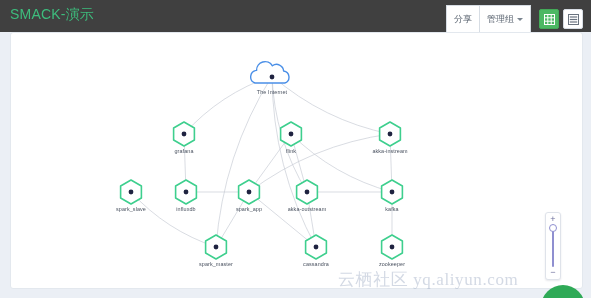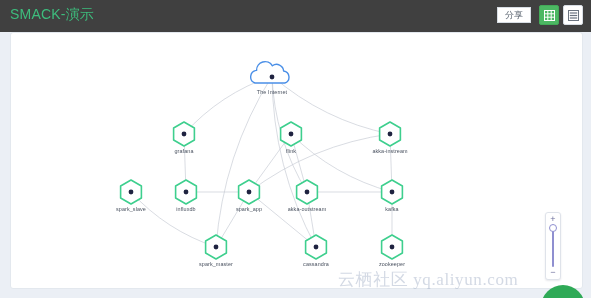--- a/index.html
+++ b/index.html
@@ -20,21 +20,21 @@
     position:absolute;left:10px;top:6px;
     font-size:14px;color:#3dbd7d;letter-spacing:.2px;
     white-space:nowrap;
   }
   .hdr-right{
     position:absolute;right:8px;top:5px;
     display:flex;align-items:center;gap:0;
   }
   .btn-group{display:flex;margin-right:8px;}
   .btn{
-    height:16px;box-sizing:border-box;
+    height:28px;box-sizing:border-box;
     padding:4px 7px;
     background:#fff;border:1px solid #d7dde4;
     font-size:9px;color:#5a6470;line-height:18px;
     display:flex;align-items:center;cursor:pointer;
     white-space:nowrap;
   }
   .btn + .btn{border-left:none;}
   .btn .caret{
     display:inline-block;margin-left:3px;
     width:0;height:0;border-left:3px solid transparent;
@@ -107,20 +107,24 @@
 
 <div class="app">
 
   <div class="header">
     <div class="title">SMACK-演示</div>
 
     <div class="hdr-right">
       <div class="btn-group">
         <div class="btn">
           <span>分享</span>
+        </div>
+        <div class="btn">
+          <span>管理组</span>
+          <span class="caret"></span>
         </div>
       </div>
 
       <div class="icon-group">
         <div class="icon-btn active">
           <span>
             <svg width="11" height="11" viewBox="0 0 11 11">
               <rect x="0.5" y="0.5" width="10" height="10" fill="none" stroke="#ffffff" stroke-width="1"></rect>
               <line x1="3.8" y1="0.5" x2="3.8" y2="10.5" stroke="#ffffff" stroke-width="1"></line>
               <line x1="7.2" y1="0.5" x2="7.2" y2="10.5" stroke="#ffffff" stroke-width="1"></line>

